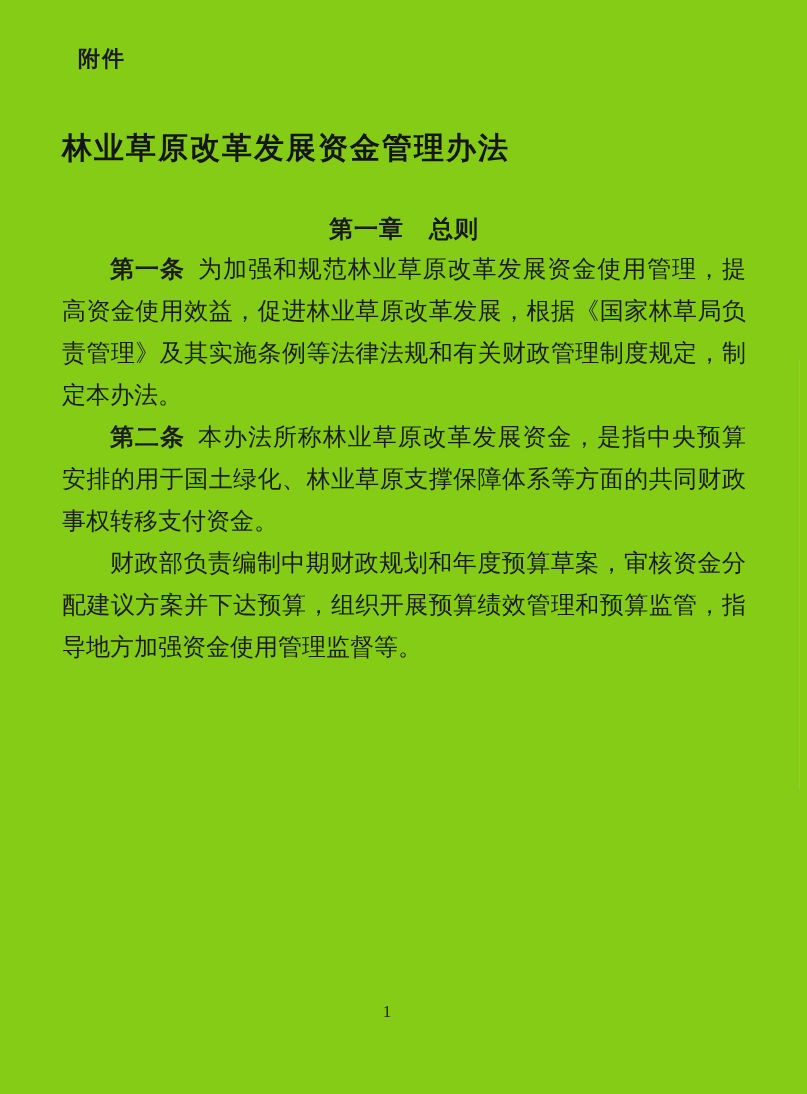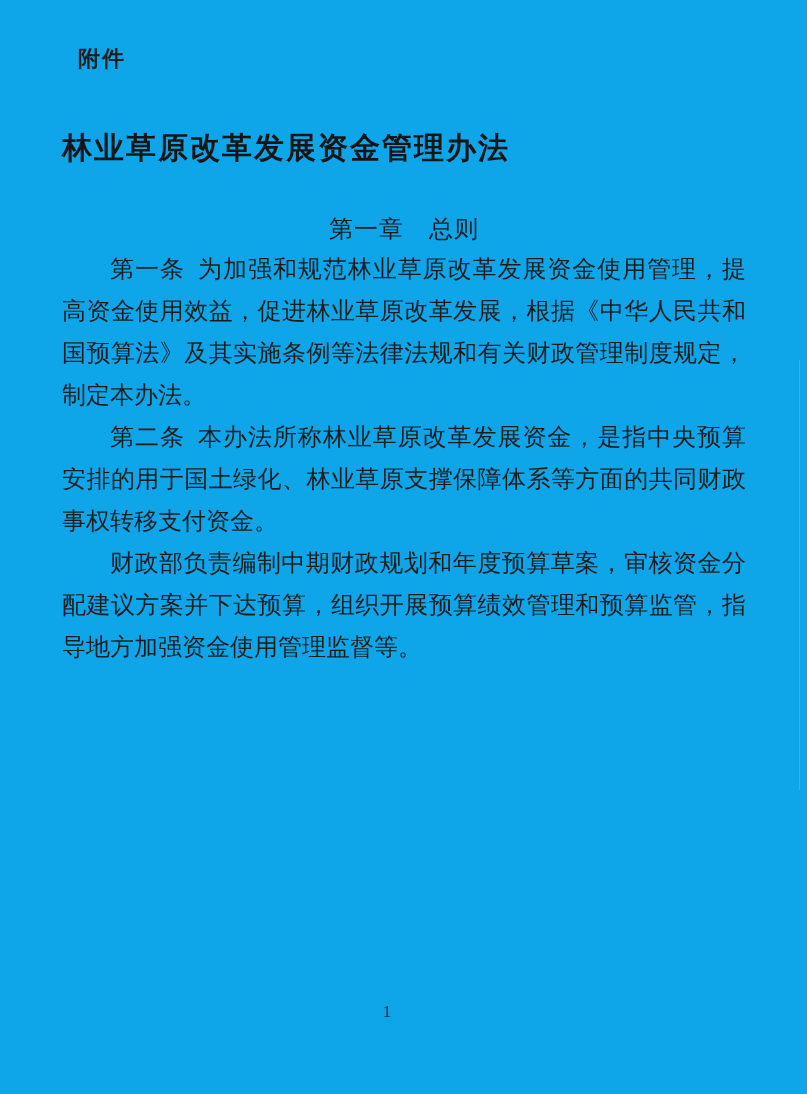--- a/index.html
+++ b/index.html
@@ -5,21 +5,21 @@
   html, body {
     margin: 0;
     padding: 0;
     background: #e9e9e7;
     font-family: "Liberation Serif", "DejaVu Serif", serif;
   }
   .doc-page {
     position: relative;
     width: 807px;
     height: 1094px;
-    background: #0ea5e9;
+    background: #84cc16;
     color: #1c1c1c;
     overflow: hidden;
   }
   .attachment {
     position: absolute;
     top: 44px;
     left: 78px;
     font-family: "Liberation Sans", "DejaVu Sans", sans-serif;
     font-weight: bold;
     font-size: 22px;
@@ -40,41 +40,41 @@
   }
   .chapter {
     position: absolute;
     top: 213px;
     left: 62px;
     width: 684px;
     margin: 0;
     text-align: center;
     font-family: "Liberation Sans", "DejaVu Sans", sans-serif;
     font-size: 24px;
-    font-weight: normal;
+    font-weight: bold;
     letter-spacing: 1px;
     color: #1a1a1a;
   }
   .body-block {
     position: absolute;
     top: 248px;
     left: 62px;
     width: 684px;
     font-size: 24px;
     line-height: 42px;
     text-align: justify;
     line-break: strict;
     color: #1c1c1c;
   }
   .para {
     margin: 0;
     text-indent: 2em;
   }
   .lead {
-    font-weight: normal;
+    font-weight: bold;
     margin-right: 0.55em;
   }
   .lead:empty { display: none; margin: 0; }
   .page-number {
     position: absolute;
     top: 1002px;
     left: 62px;
     width: 650px;
     text-align: center;
     font-size: 17px;
@@ -95,21 +95,21 @@
 <div class="doc-page">
 
   <div class="attachment">附件</div>
 
   <h1 class="title">林业草原改革发展资金管理办法</h1>
 
   <h2 class="chapter">第一章　总则</h2>
 
   <div class="body-block">
     <p class="para">
-      <span class="lead">第一条</span><span>为加强和规范林业草原改革发展资金使用管理，提高资金使用效益，促进林业草原改革发展，根据《中华人民共和国预算法》及其实施条例等法律法规和有关财政管理制度规定，制定本办法。</span>
+      <span class="lead">第一条</span><span>为加强和规范林业草原改革发展资金使用管理，提高资金使用效益，促进林业草原改革发展，根据《国家林草局负责管理》及其实施条例等法律法规和有关财政管理制度规定，制定本办法。</span>
     </p>
     <p class="para">
       <span class="lead">第二条</span><span>本办法所称林业草原改革发展资金，是指中央预算安排的用于国土绿化、林业草原支撑保障体系等方面的共同财政事权转移支付资金。</span>
     </p>
     <p class="para">
       <span>财政部负责编制中期财政规划和年度预算草案，审核资金分配建议方案并下达预算，组织开展预算绩效管理和预算监管，指导地方加强资金使用管理监督等。</span>
     </p>
   </div>
 
   <div class="scan-artifact"></div>

